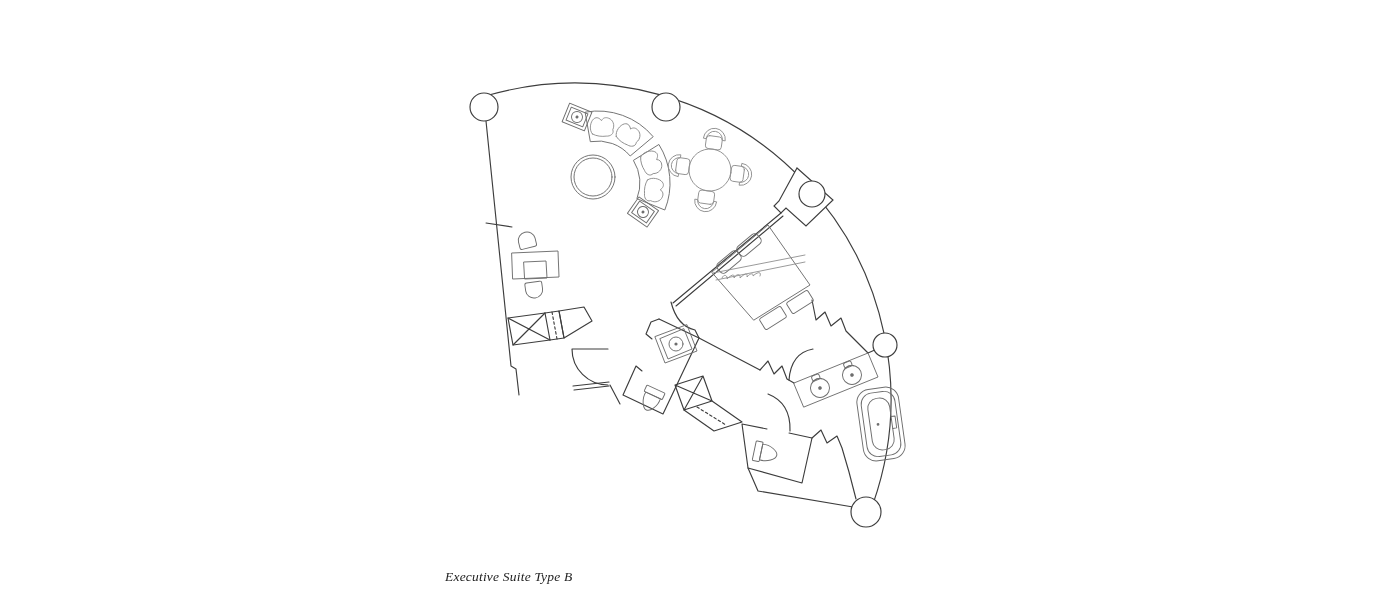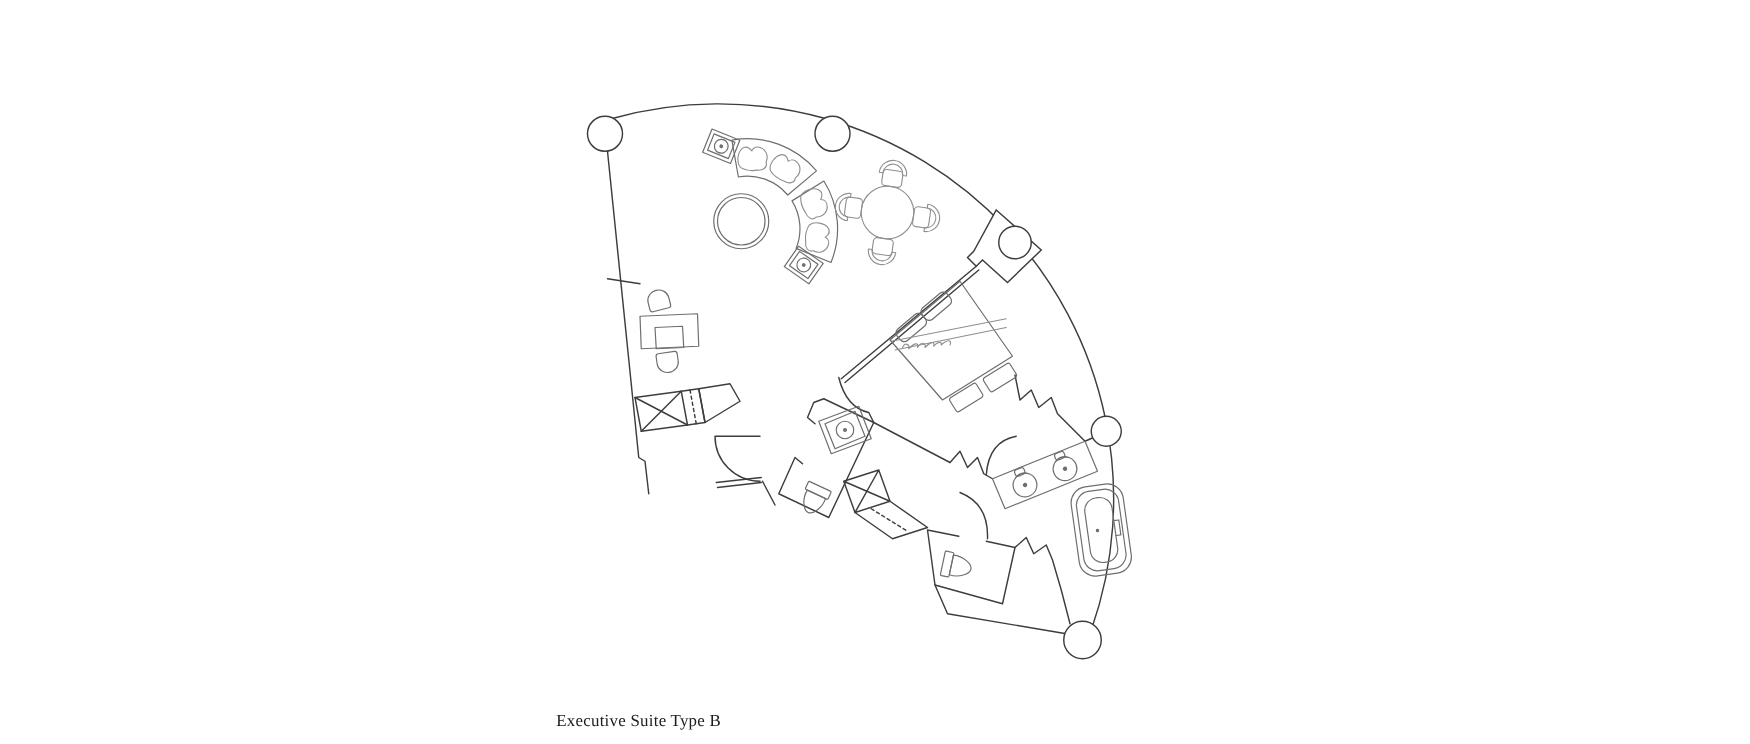--- a/index.html
+++ b/index.html
@@ -25,20 +25,21 @@
   .lite{stroke:var(--light-line);stroke-width:0.9;fill:none;stroke-linecap:round;stroke-linejoin:round;}
   .dot{fill:var(--furniture-line);stroke:none;}
   .dash{stroke-dasharray:2.5 2.5;}
   .caption{
     position:absolute;
     left:445px;top:569px;
     font-size:13.5px;
     color:var(--text-color);
     letter-spacing:0.2px;
     white-space:nowrap;
+    font-style:italic;
   }
 </style>
 </head>
 <body>
 
 <div class="stage">
   <svg width="1400" height="595" viewBox="0 0 1400 595">
 
     <defs>
       <path id="cushion" d="M -10 8 C -14 4 -13 -4 -10 -7 C -7 -10 -4 -8 -2 -6 C -1 -9 2 -10 5 -9 C 9 -8 12 -3 10 2 C 12 6 8 9 4 9 C 0 10 -6 10 -10 8 Z"></path>

